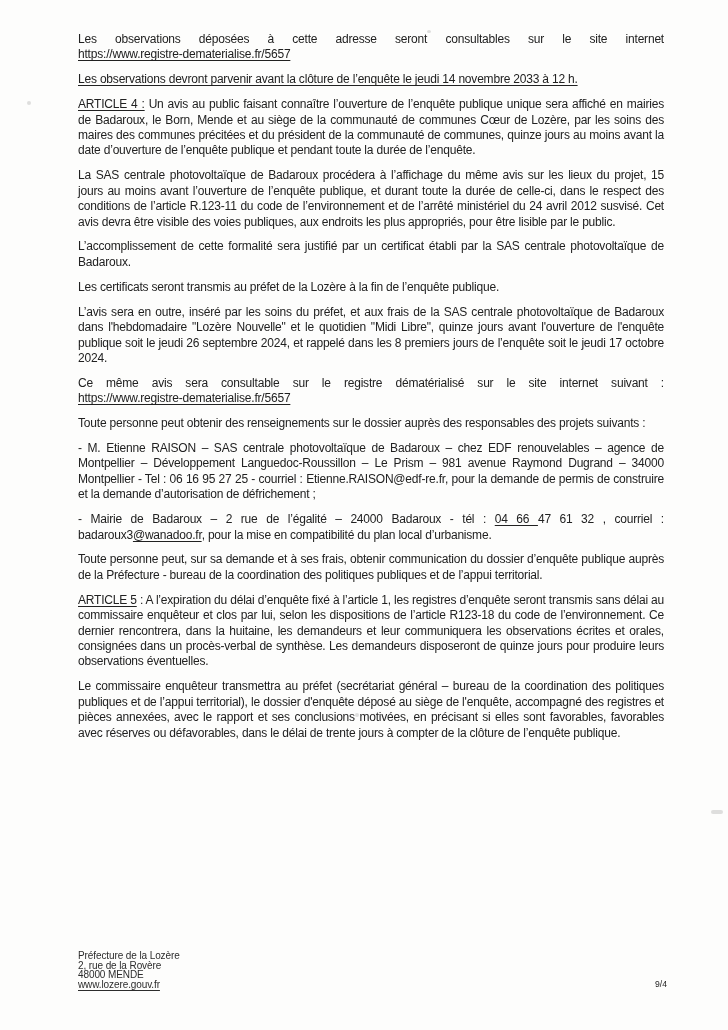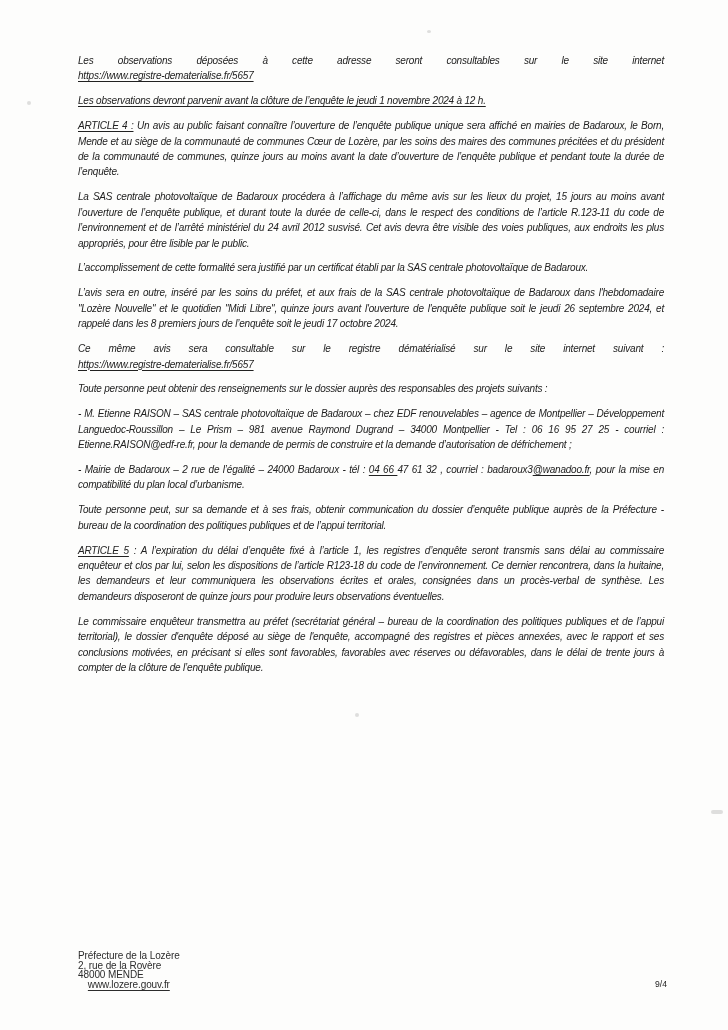--- a/index.html
+++ b/index.html
@@ -12,35 +12,33 @@
     width: 728px;
     height: 1030px;
     background: #fdfdfc;
     overflow: hidden;
     font-family: "Liberation Sans", sans-serif;
     color: #212121;
   }
   .content {
     position: absolute;
     left: 78px;
-    top: 53px;
+    top: 32px;
     width: 586px;
-    font-size: 10px;
+    font-size: 12px;
     line-height: 15.4px;
     letter-spacing: -0.2px;
     text-align: justify;
-    font-style: italic;
   }
   .content p {
     margin: 0 0 9.5px 0;
   }
   .u {
     text-decoration: underline;
     text-underline-offset: 2px;
-    text-align: center;
   }
   .stretch {
     display: block;
     text-align: justify;
     text-align-last: justify;
   }
   .footer {
     position: absolute;
     left: 78px;
     top: 951px;
@@ -75,36 +73,39 @@
 <div class="page">
 
   <div class="content">
 
     <p>
       <span class="stretch">Les observations déposées à cette adresse seront consultables sur le site internet</span>
       <span class="u">https://www.registre-dematerialise.fr/5657</span>
     </p>
 
     <p>
-      <span class="u">Les observations devront parvenir avant la clôture de l’enquête le jeudi 1 novembre 2024 à 12 h.</span>
+      <span class="u">Les observations devront parvenir avant la clôture de l’enquête le jeudi 14 novembre 2033 à 12 h.</span>
     </p>
 
     <p>
       <span class="u">ARTICLE 4 :</span><span> Un avis au public faisant connaître l’ouverture de l’enquête publique unique sera affiché en mairies de Badaroux, le Born, Mende et au siège de la communauté de communes Cœur de Lozère, par les soins des maires des communes précitées et du président de la communauté de communes, quinze jours au moins avant la date d’ouverture de l’enquête publique et pendant toute la durée de l’enquête.</span>
     </p>
 
 
     <p>
       <span>La SAS centrale photovoltaïque de Badaroux procédera à l’affichage du même avis sur les lieux du projet, 15 jours au moins avant l’ouverture de l’enquête publique, et durant toute la durée de celle-ci, dans le respect des conditions de l’article R.123-11 du code de l’environnement et de l’arrêté ministériel du 24 avril 2012 susvisé. Cet avis devra être visible des voies publiques, aux endroits les plus appropriés, pour être lisible par le public.</span>
     </p>
 
     <p>
       <span>L’accomplissement de cette formalité sera justifié par un certificat établi par la SAS centrale photovoltaïque de Badaroux.</span>
     </p>
 
+    <p>
+      <span>Les certificats seront transmis au préfet de la Lozère à la fin de l’enquête publique.</span>
+    </p>
 
     <p>
       <span>L’avis sera en outre, inséré par les soins du préfet, et aux frais de la SAS centrale photovoltaïque de Badaroux dans l'hebdomadaire "Lozère Nouvelle" et le quotidien "Midi Libre", quinze jours avant l'ouverture de l'enquête publique soit le jeudi 26 septembre 2024, et rappelé dans les 8 premiers jours de l’enquête soit le jeudi 17 octobre 2024.</span>
     </p>
 
     <p>
       <span class="stretch">Ce même avis sera consultable sur le registre dématérialisé sur le site internet suivant :</span>
       <span class="u">https://www.registre-dematerialise.fr/5657</span>
     </p>
 

